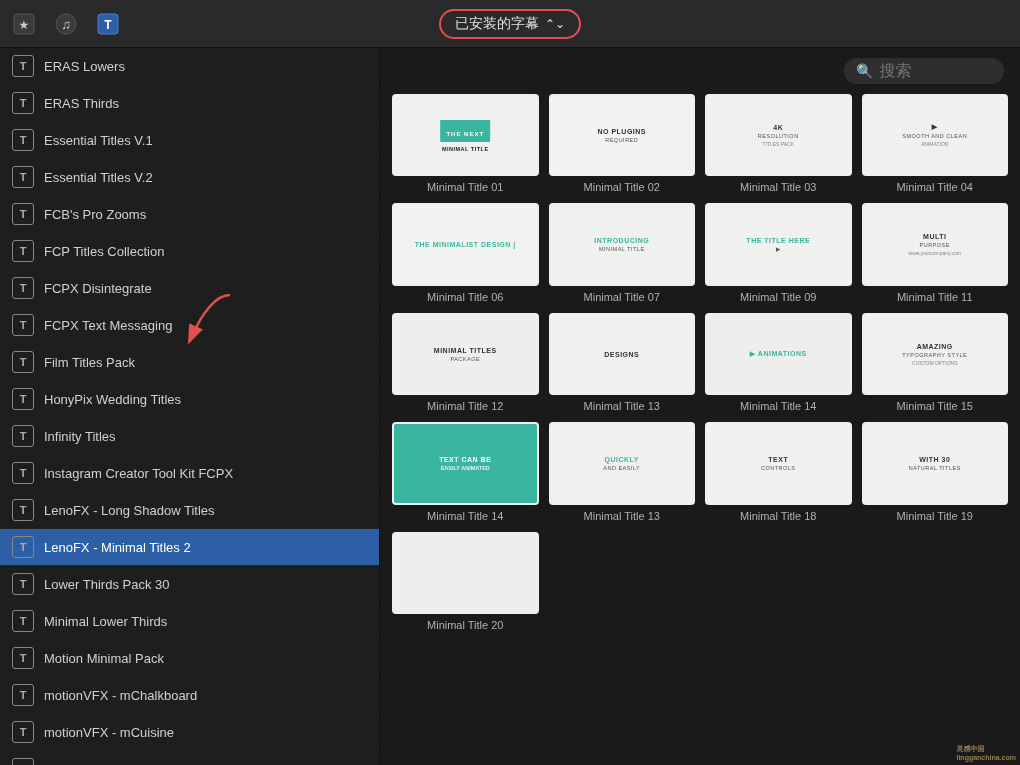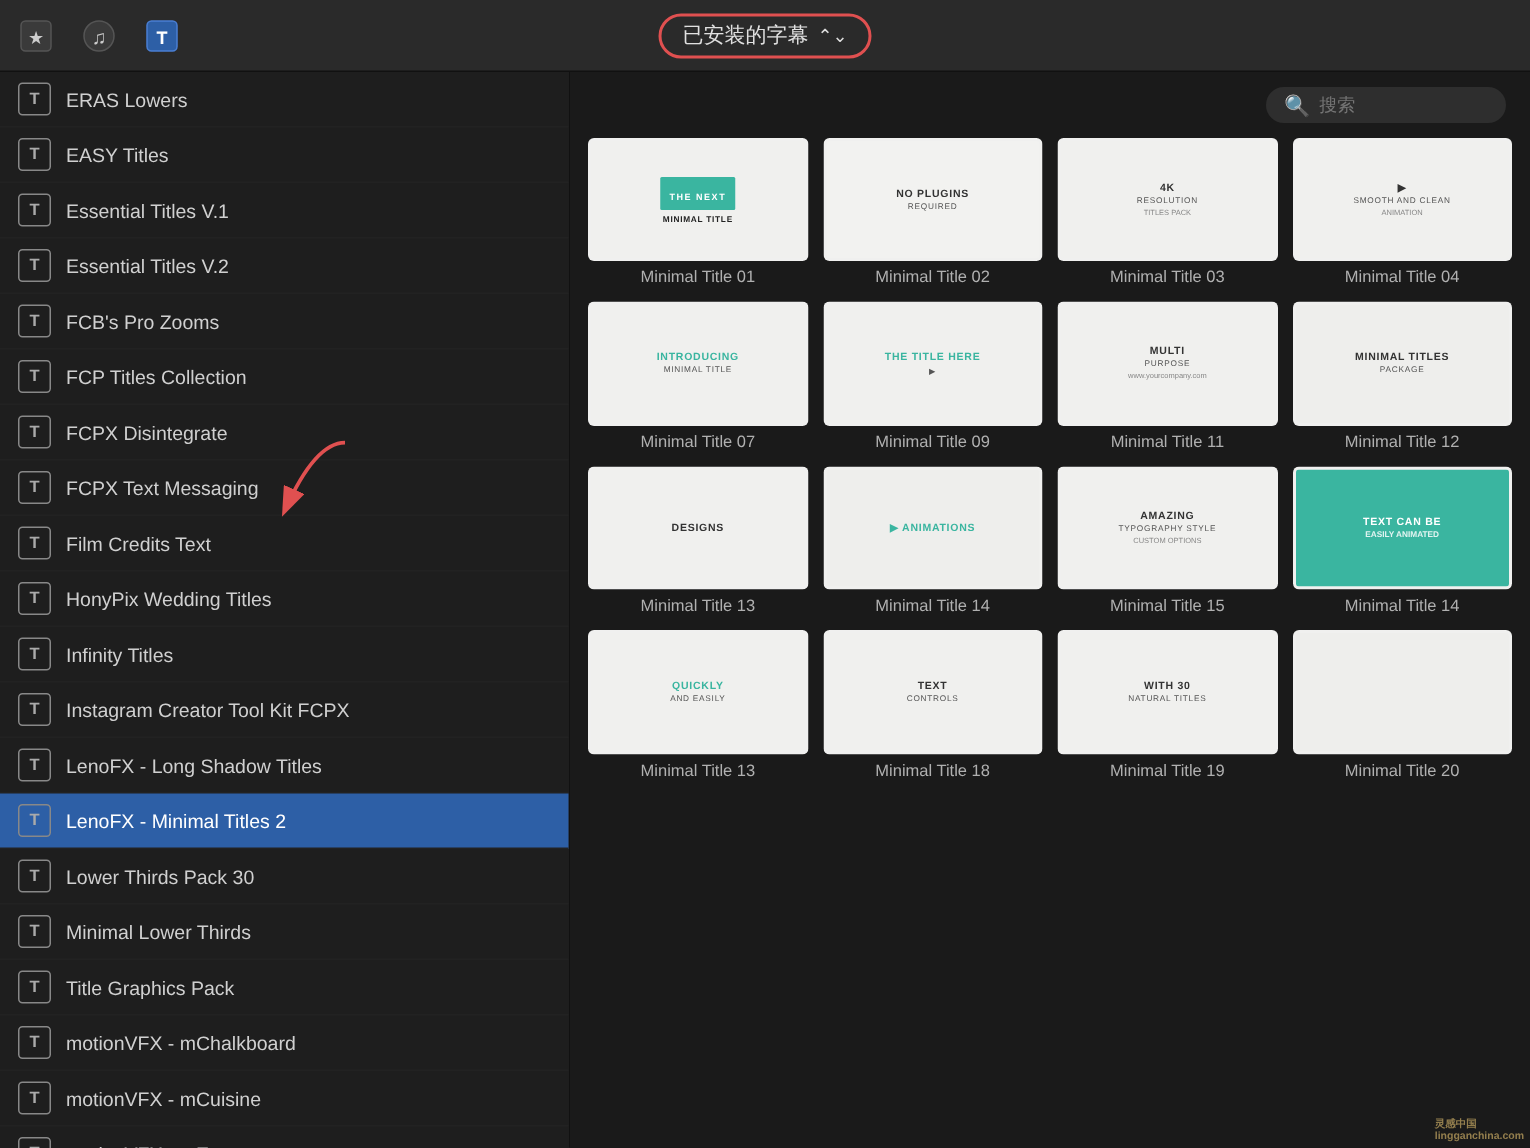--- a/index.html
+++ b/index.html
@@ -137,21 +137,21 @@
     }
     .search-input-wrap .search-icon {
       color: #888;
       font-size: 14px;
     }
     .search-input-wrap input {
       background: transparent;
       border: none;
       outline: none;
       color: #ccc;
-      font-size: 12px;
+      font-size: 16px;
       width: 100%;
     }
 
     
     .grid-container {
       flex: 1;
       overflow-y: auto;
       padding: 4px 12px 28px;
     }
     .grid-container::-webkit-scrollbar {
@@ -252,21 +252,21 @@
   <div class="sidebar-item">
     <div class="t-icon">
           <span>T</span>
         </div>
     <span class="item-label">ERAS Lowers</span>
   </div>
       <div class="sidebar-item">
     <div class="t-icon">
           <span>T</span>
         </div>
-    <span class="item-label">EASY Titles</span>
+    <span class="item-label">ERAS Thirds</span>
   </div>
       <div class="sidebar-item">
     <div class="t-icon">
           <span>T</span>
         </div>
     <span class="item-label">Essential Titles V.1</span>
   </div>
       <div class="sidebar-item">
     <div class="t-icon">
           <span>T</span>
@@ -294,21 +294,21 @@
       <div class="sidebar-item">
     <div class="t-icon">
           <span>T</span>
         </div>
     <span class="item-label">FCPX Text Messaging</span>
   </div>
       <div class="sidebar-item">
     <div class="t-icon">
           <span>T</span>
         </div>
-    <span class="item-label">Film Credits Text</span>
+    <span class="item-label">Film Titles Pack</span>
   </div>
       <div class="sidebar-item">
     <div class="t-icon">
           <span>T</span>
         </div>
     <span class="item-label">HonyPix Wedding Titles</span>
   </div>
       <div class="sidebar-item">
     <div class="t-icon">
           <span>T</span>
@@ -342,21 +342,21 @@
       <div class="sidebar-item">
     <div class="t-icon">
           <span>T</span>
         </div>
     <span class="item-label">Minimal Lower Thirds</span>
   </div>
       <div class="sidebar-item">
     <div class="t-icon">
           <span>T</span>
         </div>
-    <span class="item-label">Title Graphics Pack</span>
+    <span class="item-label">Motion Minimal Pack</span>
   </div>
       <div class="sidebar-item">
     <div class="t-icon">
           <span>T</span>
         </div>
     <span class="item-label">motionVFX - mChalkboard</span>
   </div>
       <div class="sidebar-item">
     <div class="t-icon">
           <span>T</span>
@@ -421,20 +421,29 @@
           <div class="grid-item">
     <div class="thumb " style="">
               <div style="width:100%;height:100%;background:#f0f0ee;display:flex;align-items:center;justify-content:center;flex-direction:column;gap:2px;padding:4px">
       <span style="font-size:7px;color:#333;font-weight:700;letter-spacing:0.5px;text-align:center">▶</span>
                 <span style="font-size:5.5px;color:#555;font-weight:500;letter-spacing:0.5px;text-align:center">SMOOTH AND CLEAN</span>
                 <span style="font-size:5px;color:#888;font-weight:400;letter-spacing:0px;text-align:center">ANIMATION</span>
     </div>
             </div>
 
     <span class="caption">Minimal Title 04</span>
+  </div>
+          <div class="grid-item">
+    <div class="thumb " style="">
+              <div style="width:100%;height:100%;background:#f2f2f0;display:flex;align-items:center;justify-content:center;flex-direction:column;gap:2px;padding:4px">
+      <span style="font-size:7px;color:#3ab5a0;font-weight:700;letter-spacing:0.5px;text-align:center">THE MINIMALIST DESIGN |</span>
+    </div>
+            </div>
+
+    <span class="caption">Minimal Title 06</span>
   </div>
           <div class="grid-item">
     <div class="thumb " style="">
               <div style="width:100%;height:100%;background:#f0f0ee;display:flex;align-items:center;justify-content:center;flex-direction:column;gap:2px;padding:4px">
       <span style="font-size:7px;color:#3ab5a0;font-weight:700;letter-spacing:0.5px;text-align:center">INTRODUCING</span>
                 <span style="font-size:5.5px;color:#555;font-weight:500;letter-spacing:0.5px;text-align:center">MINIMAL TITLE</span>
     </div>
             </div>
 
     <span class="caption">Minimal Title 07</span>

